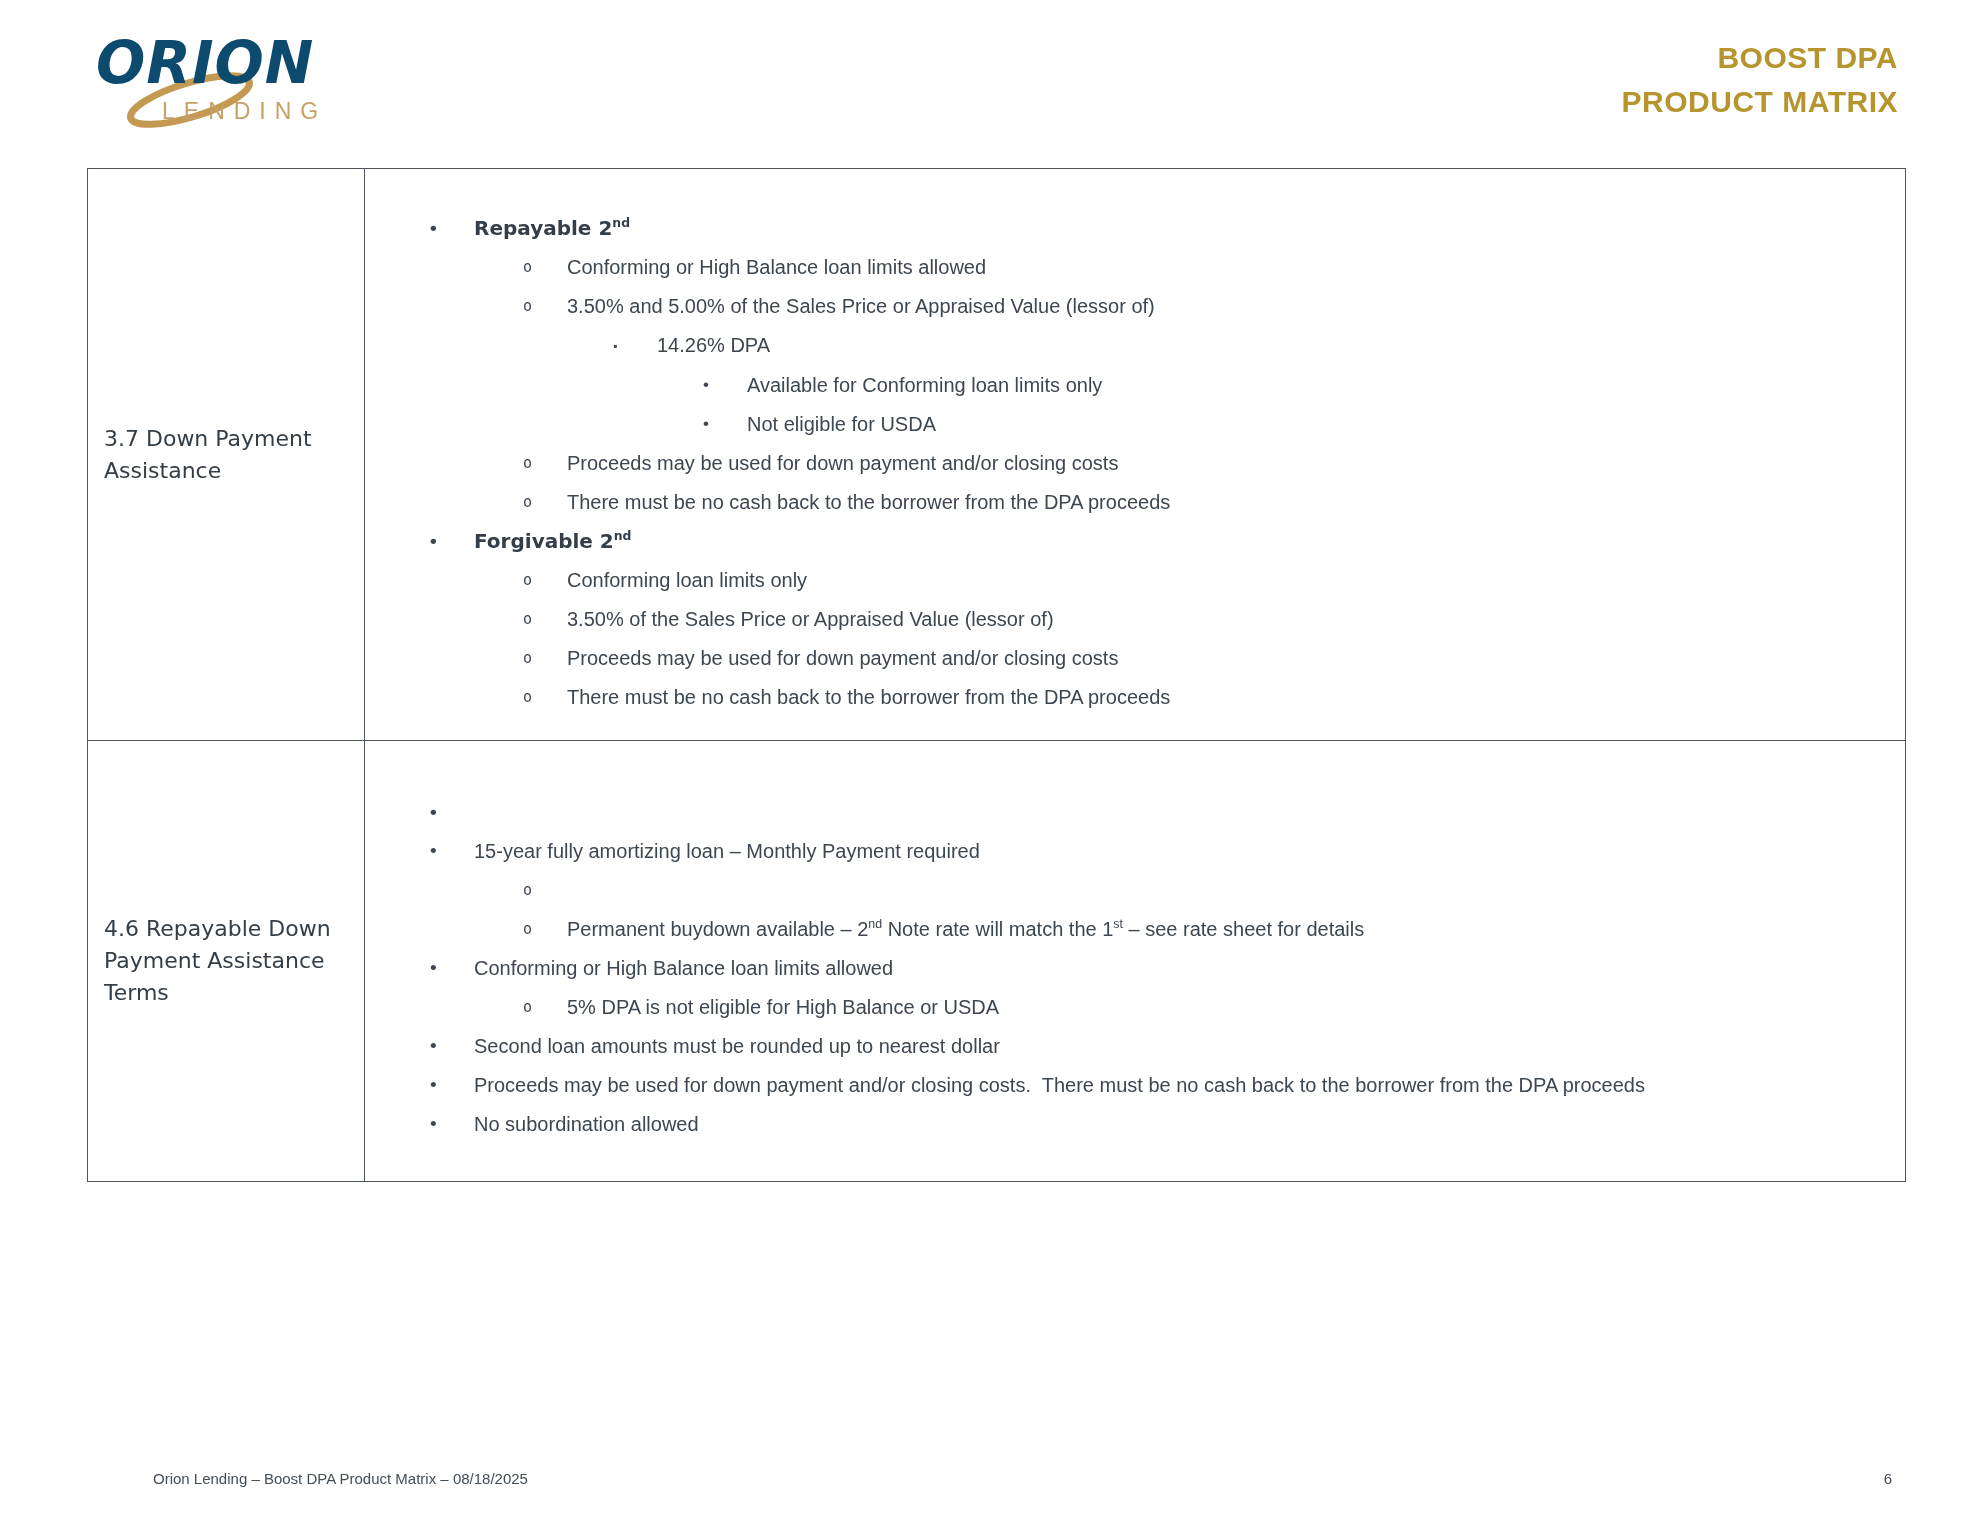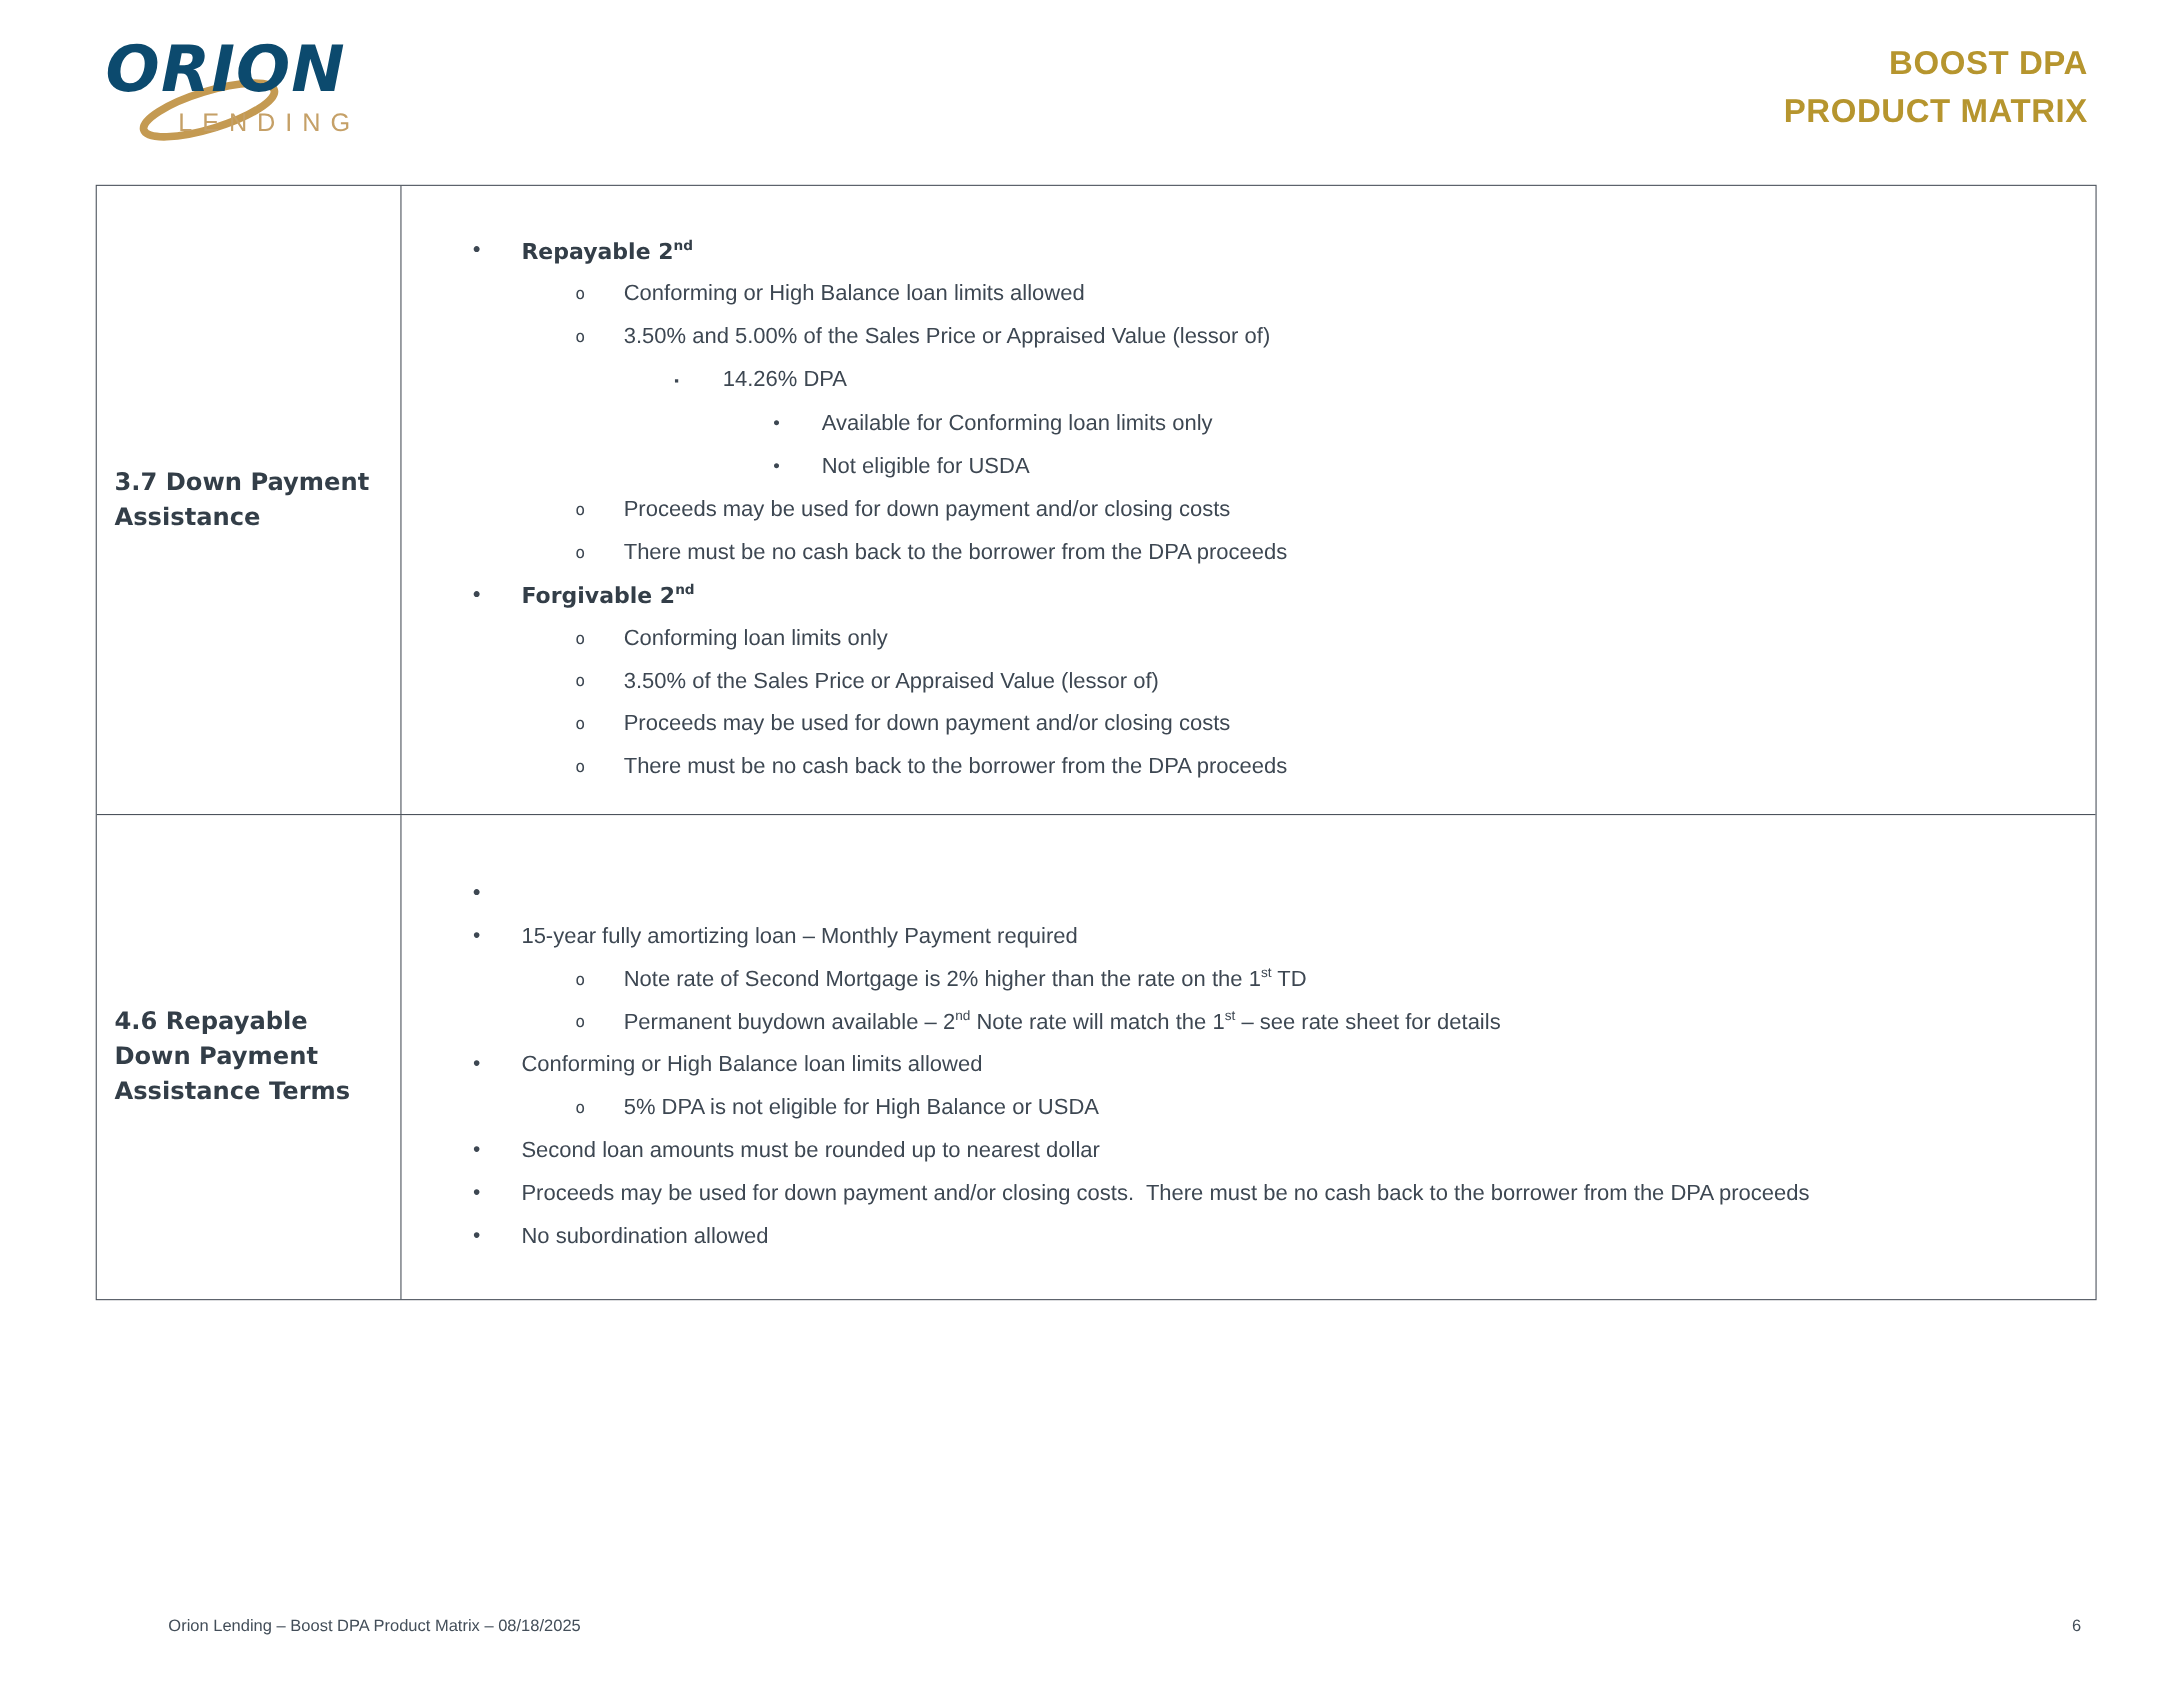--- a/index.html
+++ b/index.html
@@ -34,21 +34,21 @@
 
   
   .matrix { position:absolute; left:87px; top:168px; width:1819px; border:1px solid #4c535c; }
   .mrow { display:flex; border-bottom:1px solid #4c535c; }
   .mrow:last-child { border-bottom:none; }
   .mrow.r1 { height:572px; }
   .mrow.r2 { height:440px; }
   .rowhead {
     width:277px; flex:none; border-right:1px solid #4c535c;
     display:flex; align-items:center; padding:0 14px 0 16px;
-    font-family:"DejaVu Sans", sans-serif; font-weight:bold;
+    font-family:"DejaVu Sans", sans-serif; font-weight:normal;
     font-size:22px; line-height:32px; color:#333e48;
   }
   .rowbody { flex:1; overflow:hidden; }
   .r1 .rowbody { padding-top:46px; }
   .r2 .rowbody { padding-top:58px; }
 
   
   .li { display:flex; align-items:flex-start; margin-bottom:13px; font-size:20px; line-height:26px; }
   .li.bold { font-family:"DejaVu Sans", sans-serif; font-weight:bold; color:#333e48; }
   .lvl1 { margin-left:65px; }
@@ -155,21 +155,20 @@
       <div class="rowbody">
           <div class="li lvl1 bold">
             <span class="marker m1">•</span>
           </div>
           <div class="li lvl1">
             <span class="marker m1">•</span>
             <span class="txt">15-year fully amortizing loan – Monthly Payment required</span>
           </div>
           <div class="li lvl2">
             <span class="marker m2">o</span>
-            <span class="txt">Note rate of Second Mortgage is 2% higher than the rate on the 1<sup>st</sup> TD</span>
           </div>
           <div class="li lvl2">
             <span class="marker m2">o</span>
             <span class="txt">Permanent buydown available – 2<sup>nd</sup> Note rate will match the 1<sup>st</sup> – see rate sheet for details</span>
           </div>
           <div class="li lvl1">
             <span class="marker m1">•</span>
             <span class="txt">Conforming or High Balance loan limits allowed</span>
           </div>
           <div class="li lvl2">

